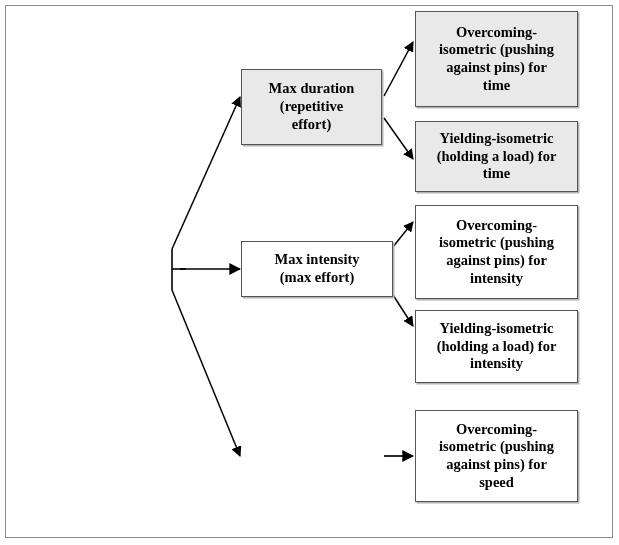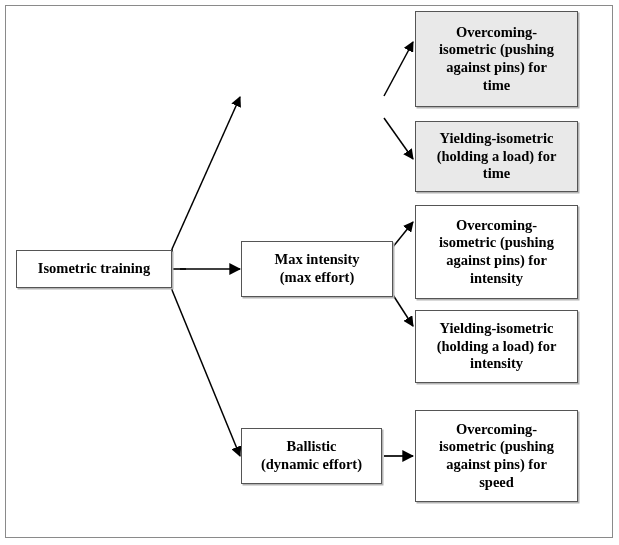--- a/index.html
+++ b/index.html
@@ -100,34 +100,32 @@
 
     <line x1="384" y1="118" x2="413" y2="159" stroke="#000000" stroke-width="1.5" marker-end="url(#arrow)"></line>
 
     <line x1="384" y1="258" x2="413" y2="222" stroke="#000000" stroke-width="1.5" marker-end="url(#arrow)"></line>
 
     <line x1="384" y1="281" x2="413" y2="326" stroke="#000000" stroke-width="1.5" marker-end="url(#arrow)"></line>
 
     <line x1="384" y1="456" x2="413" y2="456" stroke="#000000" stroke-width="1.7" marker-end="url(#arrow)"></line>
   </svg>
 
-  <div class="node" id="node-root">
-    <span class="label">Isometric training</span>
+
+  <div class="node shaded" id="node-max-duration">
+    <span class="label">Max duration
+(repetitive
+effort)</span>
   </div>
-
 
   <div class="node" id="node-max-intensity">
     <span class="label">Max intensity
 (max effort)</span>
   </div>
 
-  <div class="node" id="node-ballistic">
-    <span class="label">Ballistic
-(dynamic effort)</span>
-  </div>
 
   <div class="node shaded" id="node-over-time">
     <span class="label">Overcoming-
 isometric (pushing
 against pins) for
 time</span>
   </div>
 
   <div class="node shaded" id="node-yield-time">
     <span class="label">Yielding-isometric

